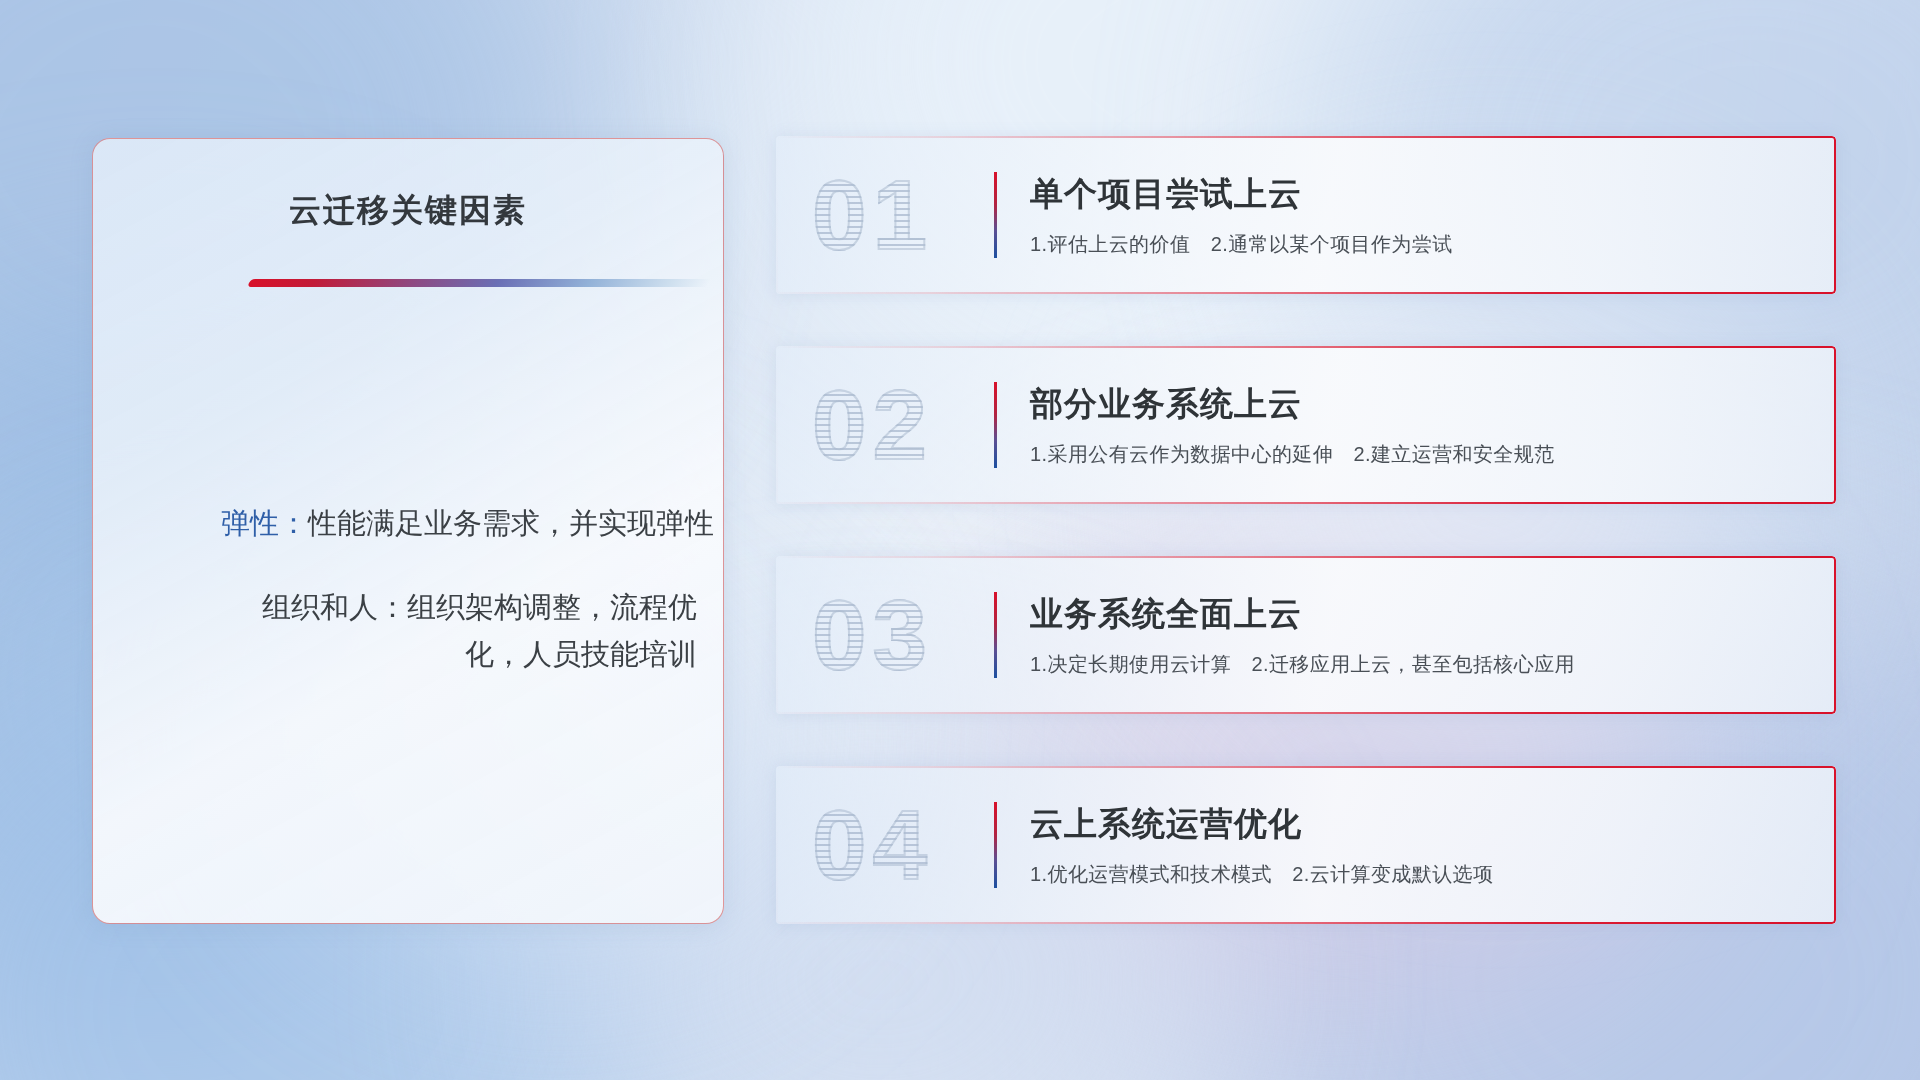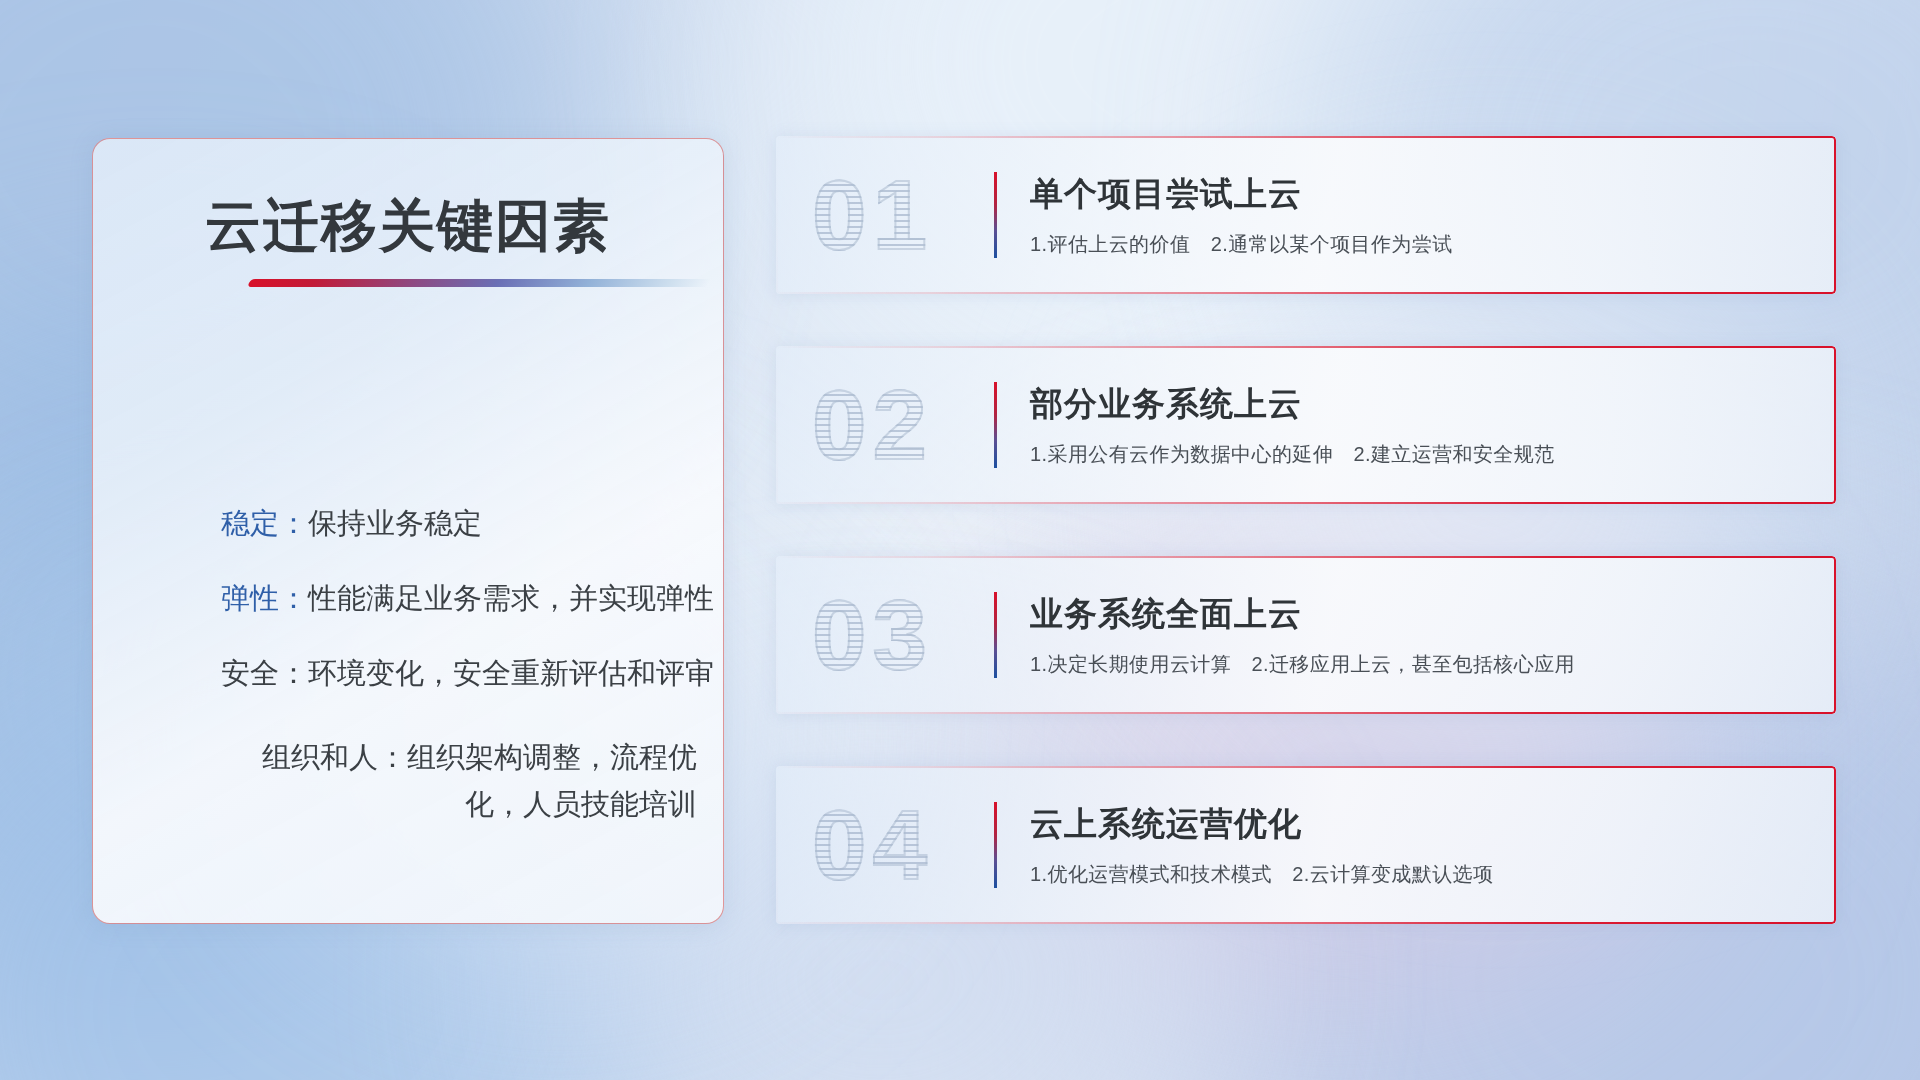--- a/index.html
+++ b/index.html
@@ -42,21 +42,21 @@
         rgba(233,241,250,.88) 30%,
         rgba(248,250,253,.93) 62%,
         rgba(243,247,252,.9) 100%);
     border:1.5px solid rgba(205,70,70,.55);
     box-shadow:0 2px 22px rgba(120,150,190,.18);
     overflow:hidden;
   }
   #panel-title {
     position:absolute; left:0; right:0; top:50px;
     text-align:center;
-    font-size:56px; font-weight:bold; letter-spacing:2px;
+    font-size:32px; font-weight:bold; letter-spacing:2px;
     color:#33383d;
   }
   #title-rule {
     position:absolute; left:156px; top:140px; width:460px; height:8px;
     background:linear-gradient(90deg,#d8112a 0%, #c21b38 14%, #8d4a83 36%,
                 #6a6fb5 54%, #93b2d8 74%, #cfe0ef 92%, rgba(220,233,245,0) 100%);
     border-radius:4px 0 0 4px;
     transform:skewX(-28deg);
   }
   #factor-list { position:absolute; left:128px; top:370px; right:26px; }
@@ -135,23 +135,21 @@
   <div class="blob b9"></div>
   <div class="blob b10"></div>
 </div>
 
 <div id="stage">
 
   <section id="left-panel">
     <h1 id="panel-title">云迁移关键因素</h1>
     <div id="title-rule"></div>
     <div id="factor-list">
-        <div class="factor-row"><span class="f-label">稳定：</span><span class="f-text">保持业务稳定</span></div>
         <div class="factor-row"><span class="f-label">弹性：</span><span class="f-text">性能满足业务需求，并实现弹性</span></div>
-        <div class="factor-row"><span class="f-label plain">安全：</span><span class="f-text">环境变化，安全重新评估和评审</span></div>
         <div class="factor-row wrapped"><span class="f-label plain">组织和人：</span><span class="f-text">组织架构调整，流程优化，人员技能培训</span></div>
       </div>
   </section>
 
   <section id="cards">
       <div class="card">
         <div class="card-num">01</div>
         <div class="card-accent"></div>
         <div class="card-body">
           <div class="card-title">单个项目尝试上云</div>

